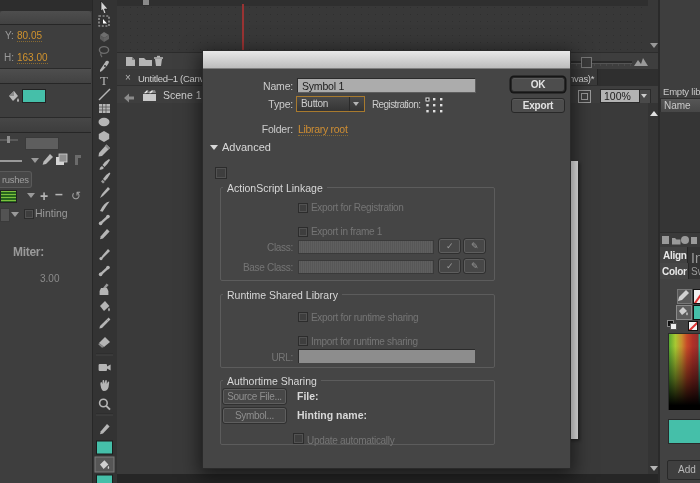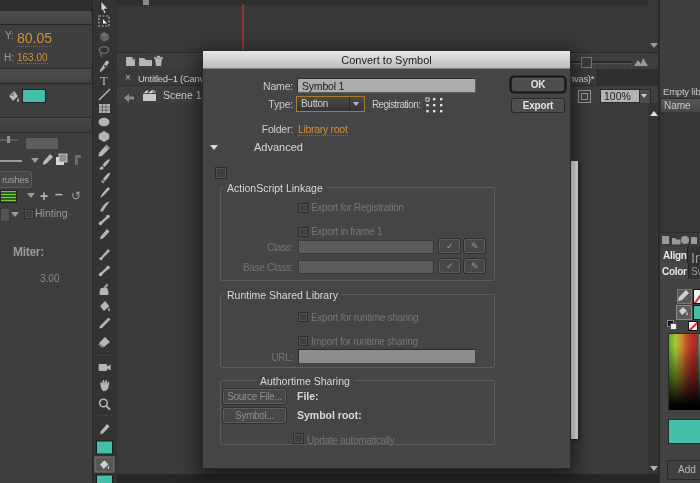--- a/index.html
+++ b/index.html
@@ -16,21 +16,21 @@
   .pbtn{position:absolute;background:#4d4d4d;border:1px solid #282828;border-radius:3px;box-shadow:0 1px 0 rgba(255,255,255,0.08) inset;color:#e2e2e2;font-size:10px;font-weight:bold;letter-spacing:-0.2px;text-align:center;}
 </style>
 </head>
 <body>
 <div id="stagewrap">
 
   <div class="abs" style="left:0;top:0;width:92px;height:483px;background:#3e3e3e;"></div>
   <div class="abs" style="left:0;top:0;width:92px;height:11px;background:#2d2d2d;"></div>
   <div class="abs" style="left:0;top:11px;width:91px;height:13px;background:linear-gradient(#4e4e4e,#424242);border-radius:3px 3px 0 0;border-bottom:1px solid #262626;"></div>
   <div class="abs" style="left:5px;top:30px;color:#9a9a9a;font-size:10px;">Y:</div>
-  <div class="abs" style="left:17px;top:30px;color:#d1932e;font-size:14px;border-bottom:1px dotted #8a6b31;">80.05</div>
+  <div class="abs" style="left:17px;top:30px;color:#d1932e;font-size:10px;border-bottom:1px dotted #8a6b31;">80.05</div>
   <div class="abs" style="left:4px;top:52px;color:#9a9a9a;font-size:10px;">H:</div>
   <div class="abs" style="left:17px;top:52px;color:#d1932e;font-size:10px;border-bottom:1px dotted #8a6b31;">163.00</div>
   <div class="abs" style="left:0;top:68px;width:91px;height:14px;background:linear-gradient(#4e4e4e,#424242);border-top:1px solid #2a2a2a;border-bottom:1px solid #262626;"></div>
 
   <svg class="abs" width="13" height="13" viewBox="0 0 13 13" style="left:7px;top:90px;">
     <path d="M2 6 L7 1 L11 6 L6 11 Z" fill="#b9b9b9"></path>
       <path d="M2 6 L7 1 L7 6 Z" fill="#8a8a8a"></path>
     <path d="M11 8 q2 3 0 4 q-2-1 0-4" fill="#b9b9b9"></path>
   </svg>
   <div class="abs" style="left:22px;top:89px;width:22px;height:12px;background:#45bfa9;border:1px solid #222;"></div>
@@ -293,21 +293,20 @@
 
   <div class="abs" style="left:668px;top:419px;width:32px;height:23px;background:#45bfa9;border:1px solid #2a2a2a;"></div>
 
   <div class="abs" style="left:667px;top:460px;width:33px;height:18px;background:#3f3f3f;border:1px solid #292929;border-radius:2px;"></div>
   <div class="abs" style="left:678px;top:464px;color:#b9b9b9;font-size:10px;">Add</div>
 
   <div id="dlg" class="abs" style="left:203px;top:51px;width:367px;height:417px;background:#454545;
        box-shadow:0 0 0 1px #2a2a2a,0 5px 18px 4px rgba(0,0,0,0.55);">
 
     <div class="abs" style="left:0;top:0;width:367px;height:17px;background:linear-gradient(#e8e8e8,#bdbdbd);border-bottom:1px solid #7e7e7e;"></div>
-    <div class="abs" style="left:0;top:3px;width:367px;text-align:center;color:#1b1b1b;font-size:11px;">Convert to Symbol</div>
 
     <div class="abs lbl" style="left:0;top:29px;width:90px;text-align:right;">Name:</div>
     <div class="abs" style="left:94px;top:27px;width:177px;height:13px;background:#acacac;border-top:1px solid #2b2b2b;border-left:1px solid #2b2b2b;border-bottom:1px solid #5e5e5e;border-right:1px solid #5e5e5e;"></div>
     <div class="abs" style="left:99px;top:29px;color:#1b1b1b;font-size:10.5px;letter-spacing:-0.2px;">Symbol 1</div>
     <div class="pbtn" style="left:308px;top:26px;width:52px;height:13px;line-height:13px;box-shadow:0 1px 0 rgba(255,255,255,0.08) inset,0 0 0 1.5px #161616;">OK</div>
 
     <div class="abs lbl" style="left:0;top:47px;width:90px;text-align:right;">Type:</div>
     <div class="abs" style="left:93px;top:45px;width:67px;height:14px;border:1px solid #a87a2e;background:linear-gradient(#4a4a4a,#353535);"></div>
     <div class="abs" style="left:98px;top:47px;color:#cdcdcd;font-size:10px;letter-spacing:-0.3px;">Button</div>
     <div class="abs" style="left:146px;top:46px;width:1px;height:14px;background:#2a2a2a;"></div>
@@ -325,21 +324,21 @@
           <rect x="8" y="13" width="2.4" height="2.4"></rect>
           <rect x="15" y="13" width="2.4" height="2.4"></rect>
       </g>
     </svg>
     <div class="pbtn" style="left:308px;top:47px;width:52px;height:13px;line-height:13px;">Export</div>
 
     <div class="abs lbl" style="left:0;top:72px;width:90px;text-align:right;">Folder:</div>
     <div class="abs" style="left:95px;top:72px;color:#cf8e33;font-size:10.5px;letter-spacing:-0.3px;border-bottom:1px dotted #8a6b31;">Library root</div>
 
     <div class="abs" style="left:7px;top:94px;width:0;height:0;border:4px solid transparent;border-top:5px solid #d8d8d8;"></div>
-    <div class="abs" style="left:19px;top:90px;color:#d8d8d8;font-size:11px;margin-left:32px;">Advanced</div>
+    <div class="abs" style="left:19px;top:90px;color:#d8d8d8;font-size:11px;">Advanced</div>
 
     <div class="cb" style="left:12px;top:116px;"></div>
 
     <div class="grp" style="left:17px;top:136px;width:273px;height:92px;"></div>
     <div class="grplbl" style="left:20px;top:131px;">ActionScript Linkage</div>
     <div class="cb" style="left:95px;top:152px;width:8px;height:8px;"></div>
     <div class="abs lbl dis" style="left:108px;top:150px;">Export for Registration</div>
     <div class="cb" style="left:95px;top:176px;width:8px;height:8px;"></div>
     <div class="abs lbl dis" style="left:108px;top:174px;">Export in frame 1</div>
     <div class="abs lbl dis" style="left:0;top:190px;width:90px;text-align:right;">Class:</div>
@@ -354,22 +353,22 @@
     <div class="grp" style="left:17px;top:243px;width:273px;height:72px;"></div>
     <div class="grplbl" style="left:20px;top:238px;">Runtime Shared Library</div>
     <div class="cb" style="left:95px;top:261px;width:8px;height:8px;"></div>
     <div class="abs lbl dis" style="left:108px;top:260px;">Export for runtime sharing</div>
     <div class="cb" style="left:95px;top:285px;width:8px;height:8px;"></div>
     <div class="abs lbl dis" style="left:108px;top:284px;">Import for runtime sharing</div>
     <div class="abs lbl dis" style="left:0;top:300px;width:90px;text-align:right;">URL:</div>
     <div class="abs" style="left:95px;top:298px;width:176px;height:13px;background:#8d8d8d;border-top:1px solid #2b2b2b;border-left:1px solid #2b2b2b;"></div>
 
     <div class="grp" style="left:17px;top:329px;width:273px;height:63px;"></div>
-    <div class="grplbl" style="left:20px;top:324px;margin-left:33px;">Authortime Sharing</div>
+    <div class="grplbl" style="left:20px;top:324px;">Authortime Sharing</div>
     <div class="dbtn" style="left:20px;top:338px;width:61px;height:13px;line-height:13px;">Source File...</div>
     <div class="abs" style="left:94px;top:339px;color:#d8d8d8;font-size:10.5px;font-weight:bold;">File:</div>
     <div class="dbtn" style="left:20px;top:357px;width:61px;height:13px;line-height:13px;">Symbol...</div>
-    <div class="abs" style="left:94px;top:358px;color:#d8d8d8;font-size:10.5px;font-weight:bold;">Symbol root:</div>
+    <div class="abs" style="left:94px;top:358px;color:#d8d8d8;font-size:10.5px;font-weight:bold;">Hinting name:</div>
     <div class="cb" style="left:90px;top:382px;width:9px;height:9px;"></div>
     <div class="abs lbl dis" style="left:104px;top:383px;">Update automatically</div>
   </div>
 
 </div>
 
 </body></html>

